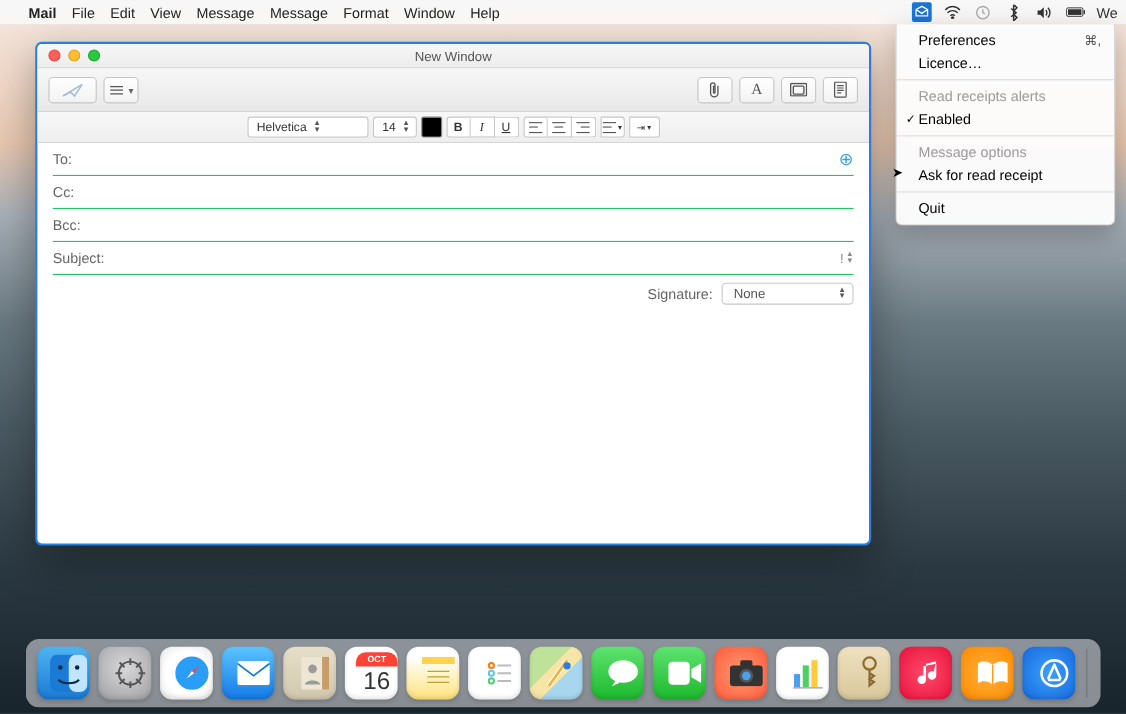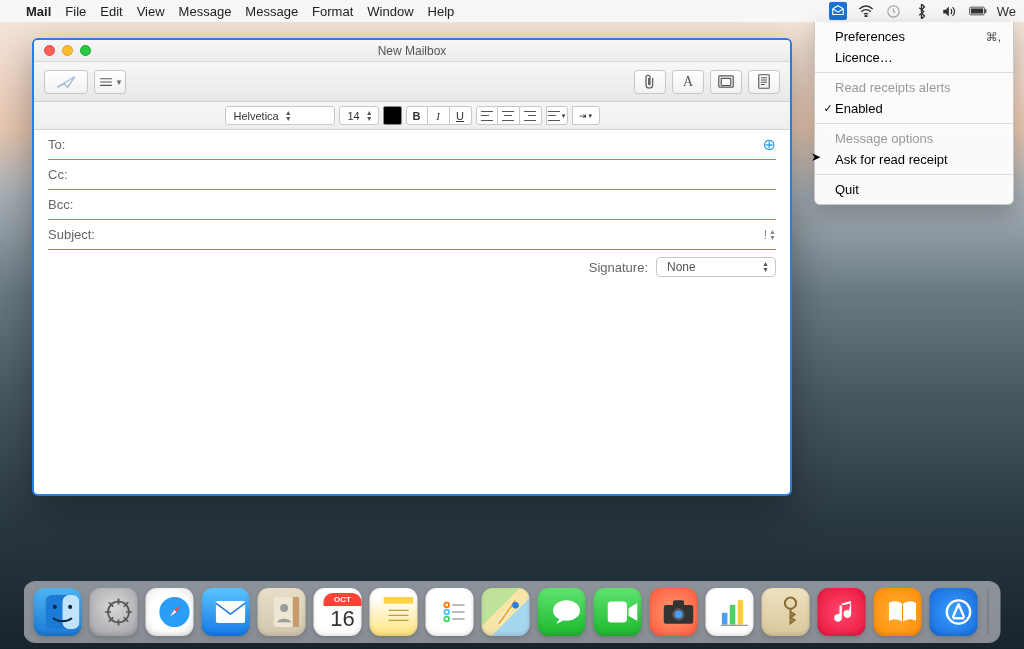--- a/index.html
+++ b/index.html
@@ -250,21 +250,21 @@
   <span class="cursor-pointer">➤</span>
 </div>
 
 <div class="window">
   <div class="titlebar">
     <div class="traffic">
       <span class="dot r"></span>
       <span class="dot y"></span>
       <span class="dot g"></span>
     </div>
-    <span class="title">New Mailbox</span>
+    <span class="title">New Window</span>
   </div>
 
   <div class="toolbar">
     <span class="tb-btn send">
       <svg width="22" height="14" viewBox="0 0 24 16" fill="none" stroke="#6c95c6" stroke-width="1.6">
           <path d="M2 14L22 2 14 14l-4-4-8 4z"></path>
         </svg>
     </span>
     <span class="tb-btn drop">
       <svg width="14" height="10" viewBox="0 0 16 12" stroke="#555" fill="none" stroke-width="1.3">

